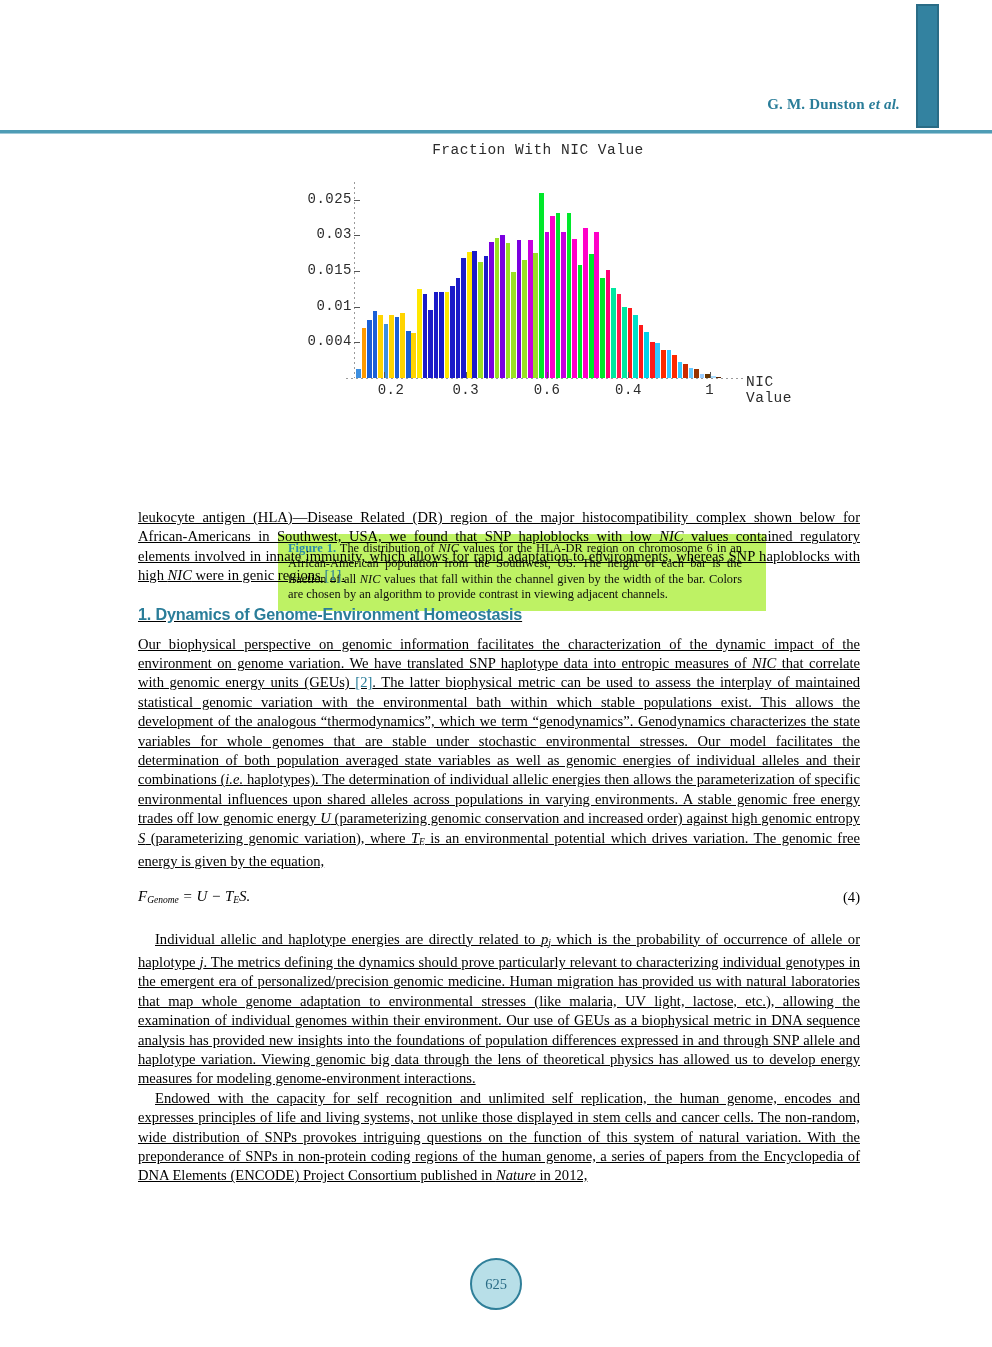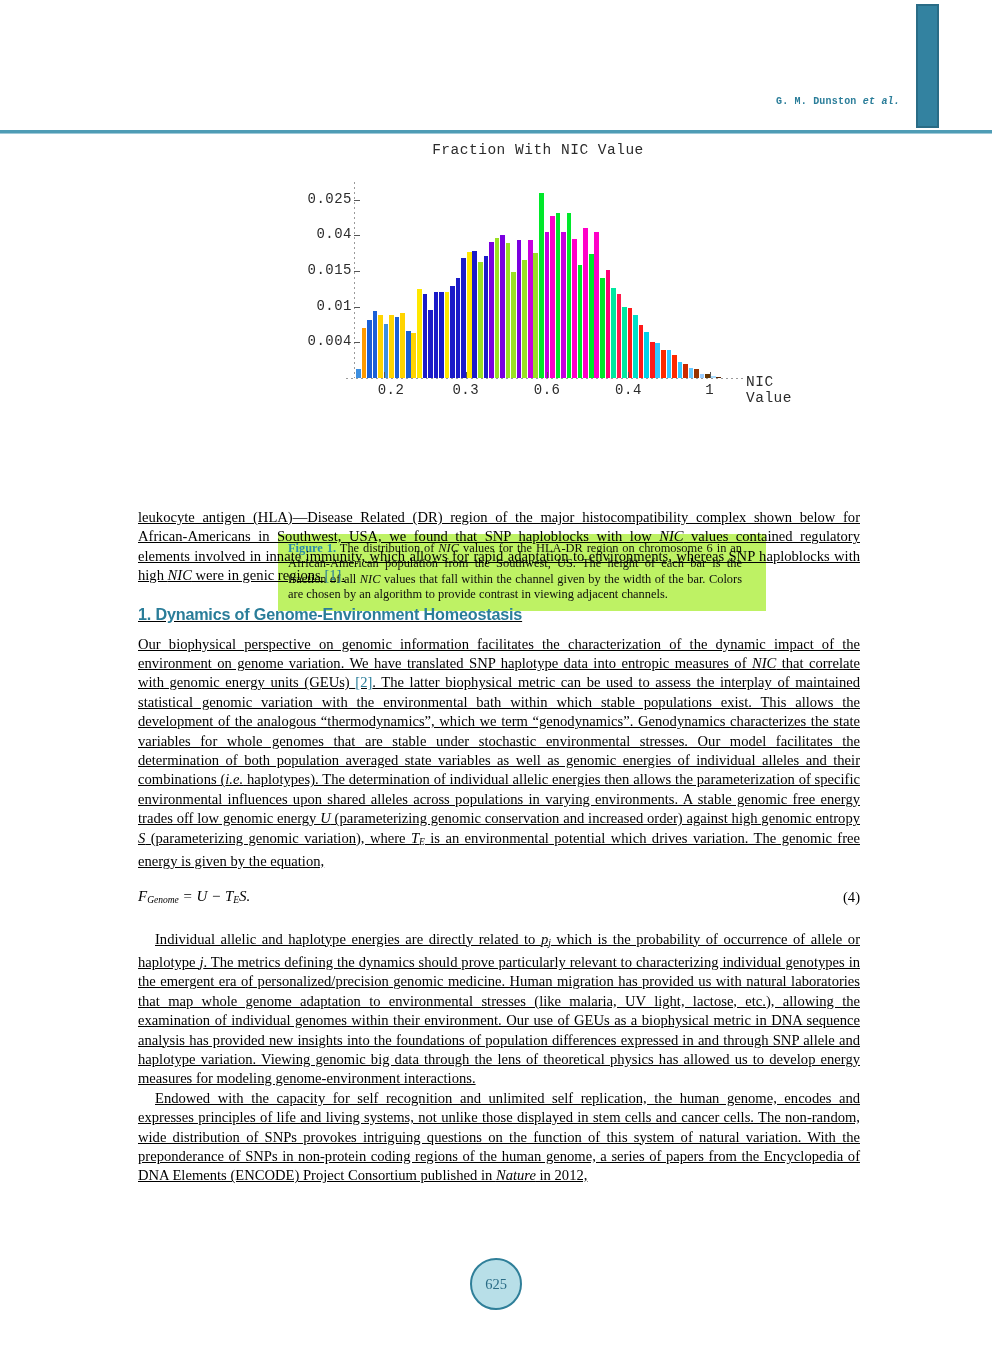--- a/index.html
+++ b/index.html
@@ -15,22 +15,22 @@
   
   #header-band {
     position: absolute; left:0; top:0; width:992px; height:132px;
   }
   #header-vbar {
     position:absolute; right:53px; top:4px; width:23px; height:124px;
     background:#3382a0; border:2px solid #2a6c86;
   }
   #running-head {
     position:absolute; right:92px; top:96px;
-    font-family:Liberation Mono, monospace;
-    font-size:10px; font-weight:bold; color:#2a7d99;
+    font-family:Liberation Serif, serif;
+    font-size:15px; font-weight:bold; color:#2a7d99;
     letter-spacing:.2px;
   }
   #running-head i { font-style:italic; font-weight:bold; }
   #header-rule {
     position:absolute; left:0; top:130px; width:992px; height:3px;
     background:#4e9cb5;
   }
   #header-rule2 {
     position:absolute; left:0; top:133px; width:992px; height:1px;
     background:#9fc9d8;
@@ -154,21 +154,21 @@
 
 <div id="figure-block">
 
   <div id="chart-title">Fraction With NIC Value</div>
 
   <div id="chart-area">
     <div id="yaxis-labels">
         <div class="ylab" style="top: 167.364px;">0.004</div>
         <div class="ylab" style="top: 131.727px;">0.01</div>
         <div class="ylab" style="top: 96.0909px;">0.015</div>
-        <div class="ylab" style="top: 60.4545px;">0.04</div>
+        <div class="ylab" style="top: 60.4545px;">0.03</div>
         <div class="ylab" style="top: 24.8182px;">0.025</div>
       </div>
     <div id="yaxis-line"></div>
     <div id="xaxis-line"></div>
     <div id="plot">
         <div class="bar" style="left: 0px; width: 4.64545px; height: 8.55273px; background: rgb(61, 143, 224);"></div>
         <div class="bar" style="left: 5.54545px; width: 4.64545px; height: 49.8909px; background: rgb(255, 153, 0);"></div>
         <div class="bar" style="left: 11.0909px; width: 4.64545px; height: 58.4436px; background: rgb(27, 95, 214);"></div>
         <div class="bar" style="left: 16.6364px; width: 4.64545px; height: 66.9964px; background: rgb(27, 95, 214);"></div>
         <div class="bar" style="left: 22.1818px; width: 4.64545px; height: 63.4327px; background: rgb(255, 212, 0);"></div>

